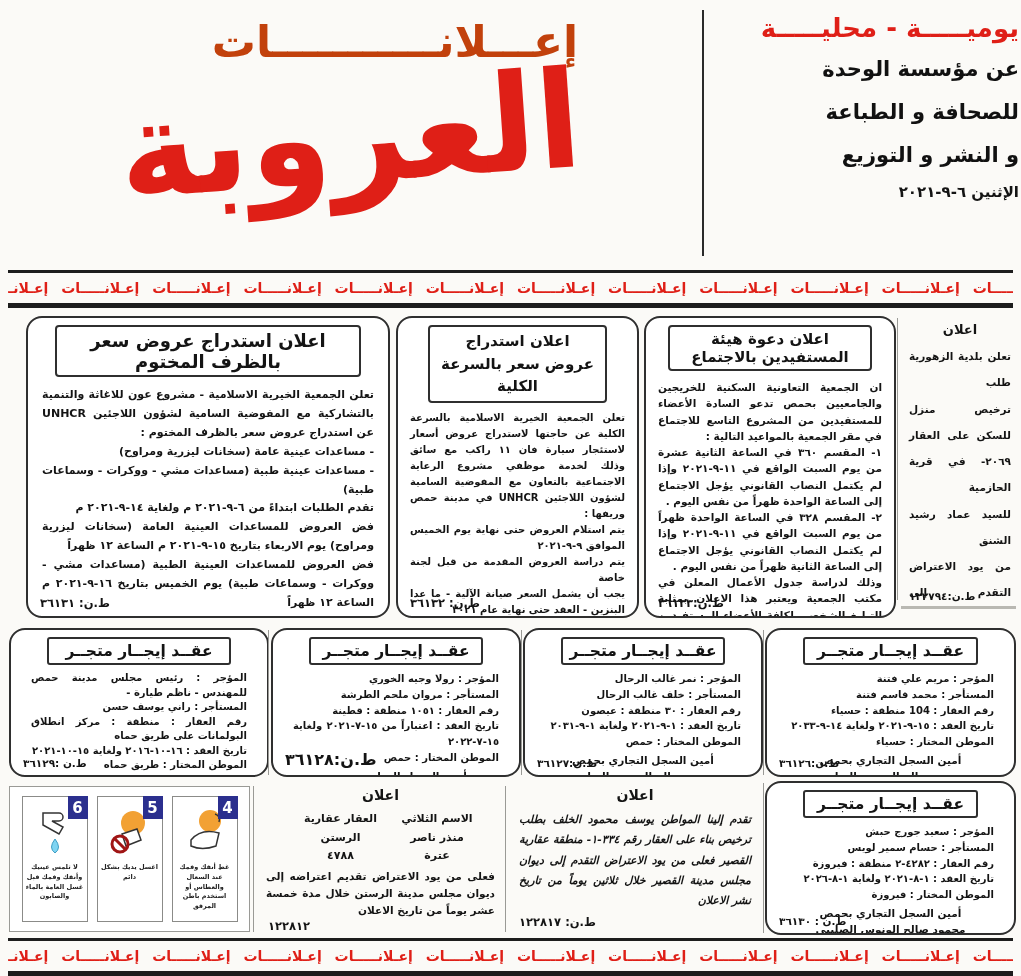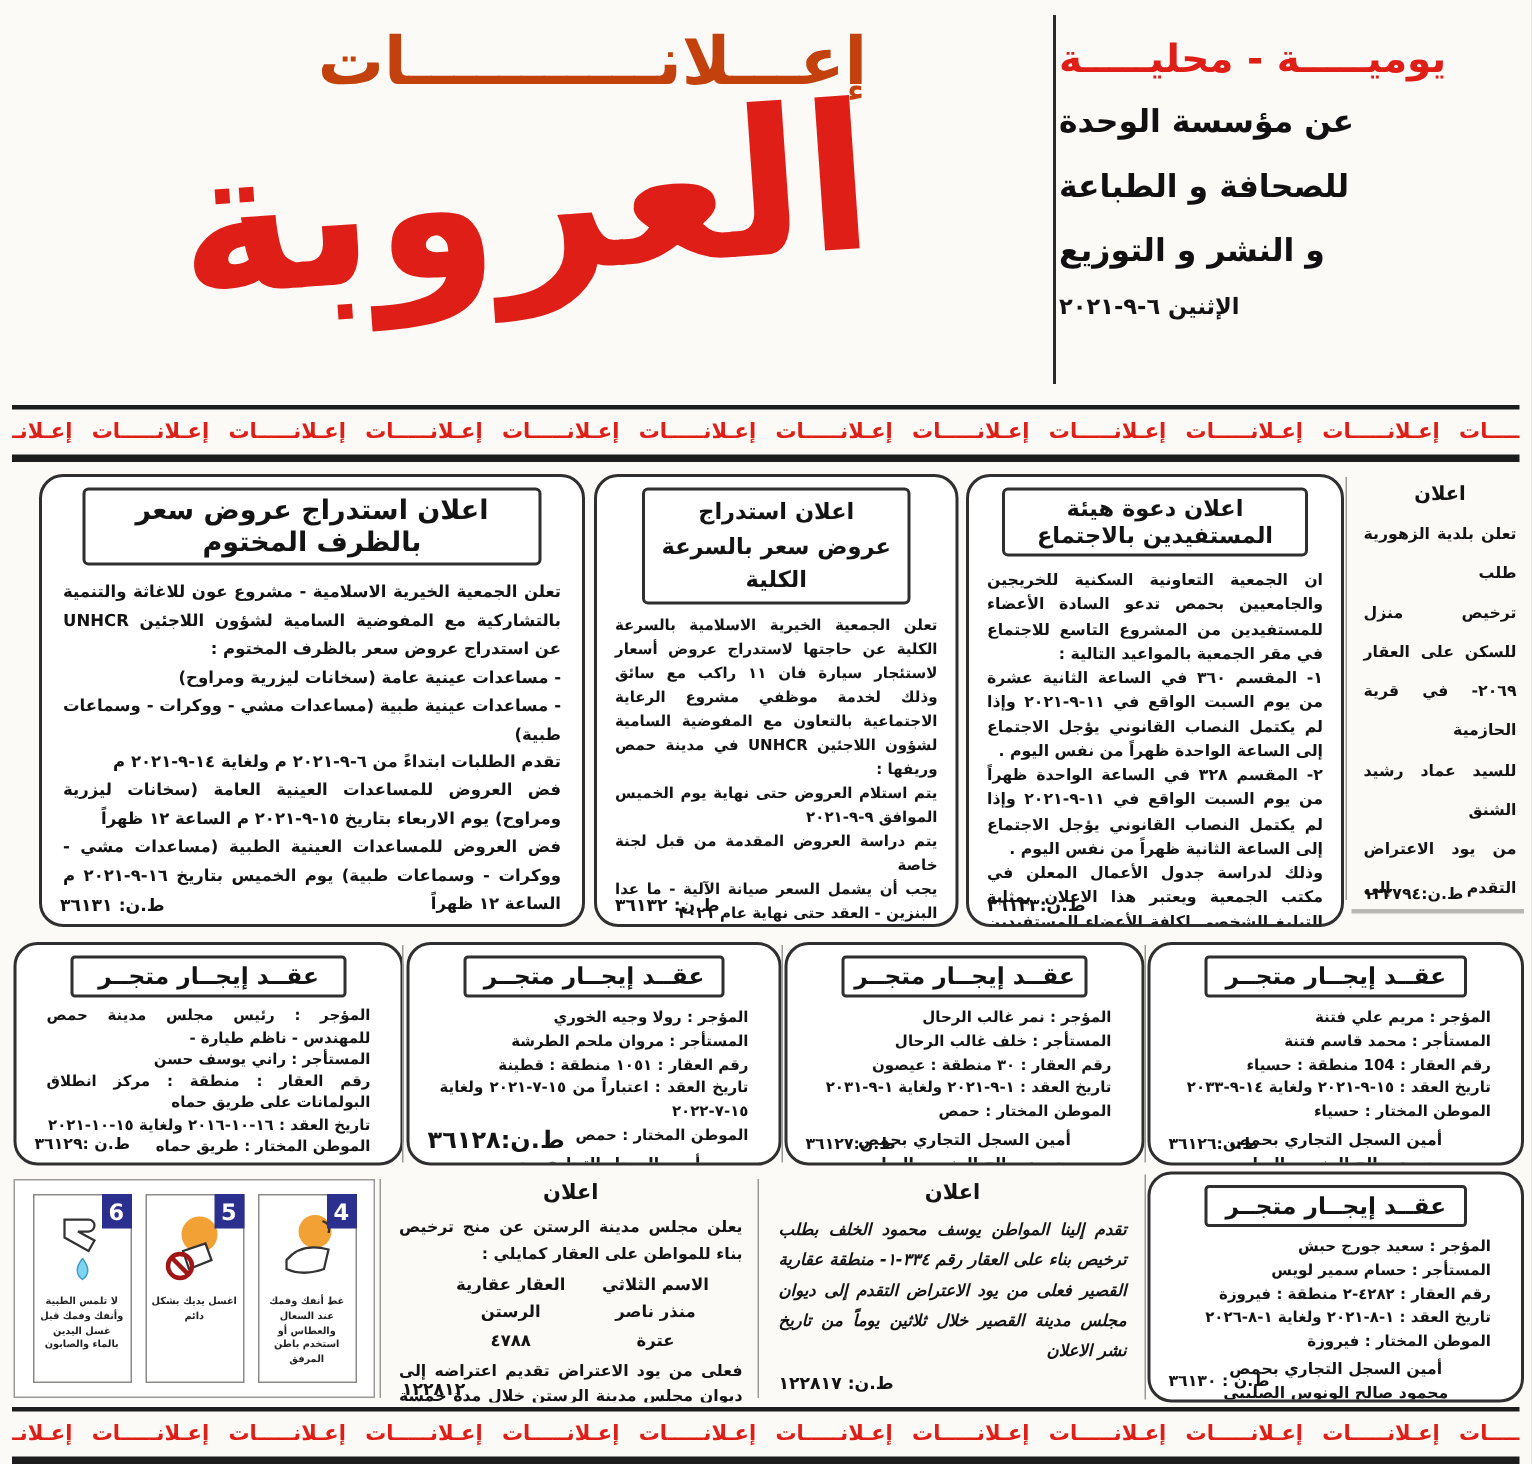--- a/index.html
+++ b/index.html
@@ -4,21 +4,21 @@
 <style>
   html,body{margin:0;padding:0;background:#dddad4;}
   .page{position:relative;width:1021px;height:976px;background:#fbfaf7;overflow:hidden;
         font-family:"DejaVu Sans",sans-serif;font-weight:700;color:#141414;direction:rtl;}
   
   .mast-left{position:absolute;left:0;top:0;width:700px;height:262px;text-align:center;}
   .mast-word{position:relative;left:45px;margin-top:16px;font-size:44px;color:#c2410c;letter-spacing:0;}
   .mast-logo{margin-top:-4px;font-size:132px;line-height:1.1;color:#df1f17;
              transform:rotate(-4deg) scaleY(1.02);transform-origin:center;}
   .head-divider{position:absolute;left:702px;top:10px;width:2px;height:246px;background:#2a2a2a;}
-  .mast-info{position:absolute;left:706px;top:0;width:313px;height:262px;text-align:left;padding-top:20px;box-sizing:border-box;}
+  .mast-info{position:absolute;left:706px;top:0;width:313px;height:262px;text-align:right;padding-top:8px;box-sizing:border-box;}
   .tagline{font-size:26px;color:#df1f17;line-height:1.55;}
   .pub-line{font-size:21px;color:#111;line-height:2.05;}
   .issue-date{font-size:15px;margin-top:6px;}
   
   .banner{position:absolute;left:8px;right:8px;height:30px;border-top:3px solid #1d1d1d;border-bottom:5px solid #1d1d1d;
           display:flex;align-items:center;justify-content:center;overflow:hidden;background:#fbfaf7;}
   .banner span{color:#df1f17;font-size:14px;white-space:nowrap;word-spacing:8px;}
   .banner-top{top:270px;}
   .banner-bottom{top:938px;}
   
@@ -224,21 +224,20 @@
 
   <section class="plain-ad" style="left:507px;top:781px;width:256px;height:154px;padding:4px 12px;">
     <div class="ann-title">اعلان</div>
     <p class="ann-body" style="margin:0;font-style:italic;">تقدم إلينا المواطن يوسف محمود الخلف بطلب ترخيص بناء على العقار رقم ٣٣٤-١- منطقة عقارية القصير فعلى من يود الاعتراض التقدم إلى ديوان مجلس مدينة القصير خلال ثلاثين يوماً من تاريخ نشر الاعلان</p>
 
     <div class="phone">ط.ن: ١٢٢٨١٧</div>
   </section>
 
   <section class="plain-ad" style="left:256px;top:781px;width:249px;height:154px;padding:4px 10px;">
     <div class="ann-title">اعلان</div>
-    <p class="ann-body" style="margin:0;font-size:10.5px;line-height:1.7;">يعلن مجلس مدينة الرستن عن منح ترخيص بناء للمواطن على العقار كمايلي :</p>
     <div class="rastan-table">
       <div class="rastan-col">
         <div>الاسم الثلاثي</div>
         <div>منذر ناصر عترة</div>
       </div>
       <div class="rastan-col">
         <div>العقار عقارية الرستن</div>
         <div>٤٧٨٨</div>
       </div>
     </div>
@@ -272,21 +271,21 @@
       <div class="ccap">اغسل يديك بشكل دائم</div>
     </div>
     <div class="cpanel">
       <div class="cbadge">6</div>
       <div class="cillus">
         <svg width="44" height="52" viewBox="0 0 44 52">
           <path d="M10 7 h16 a4 4 0 0 1 0 8 h-7 l11 6 -4 7 -16 -9 z" fill="#fff" stroke="#333" stroke-width="1.5"></path>
           <path d="M22 33 q7 9 0 14 q-7 -5 0 -14" fill="#7fd4f2" stroke="#3f9ec4" stroke-width="1"></path>
         </svg>
       </div>
-      <div class="ccap">لا تلمس الطبية وأنفك وفمك قبل غسل اليدين بالماء والصابون</div>
+      <div class="ccap">لا تلمس عينيك وأنفك وفمك قبل غسل العامة بالماء والصابون</div>
     </div>
   </div>
 
   <div class="vline" style="left:253px;top:786px;height:146px;"></div>
   <div class="vline" style="left:505px;top:786px;height:146px;"></div>
   <div class="vline" style="left:763px;top:783px;height:150px;"></div>
 
   <div class="banner banner-bottom">
     <span>إعـلانـــــات إعـلانـــــات إعـلانـــــات إعـلانـــــات إعـلانـــــات إعـلانـــــات إعـلانـــــات إعـلانـــــات إعـلانـــــات إعـلانـــــات إعـلانـــــات إعـلانـــــات</span>
   </div>

